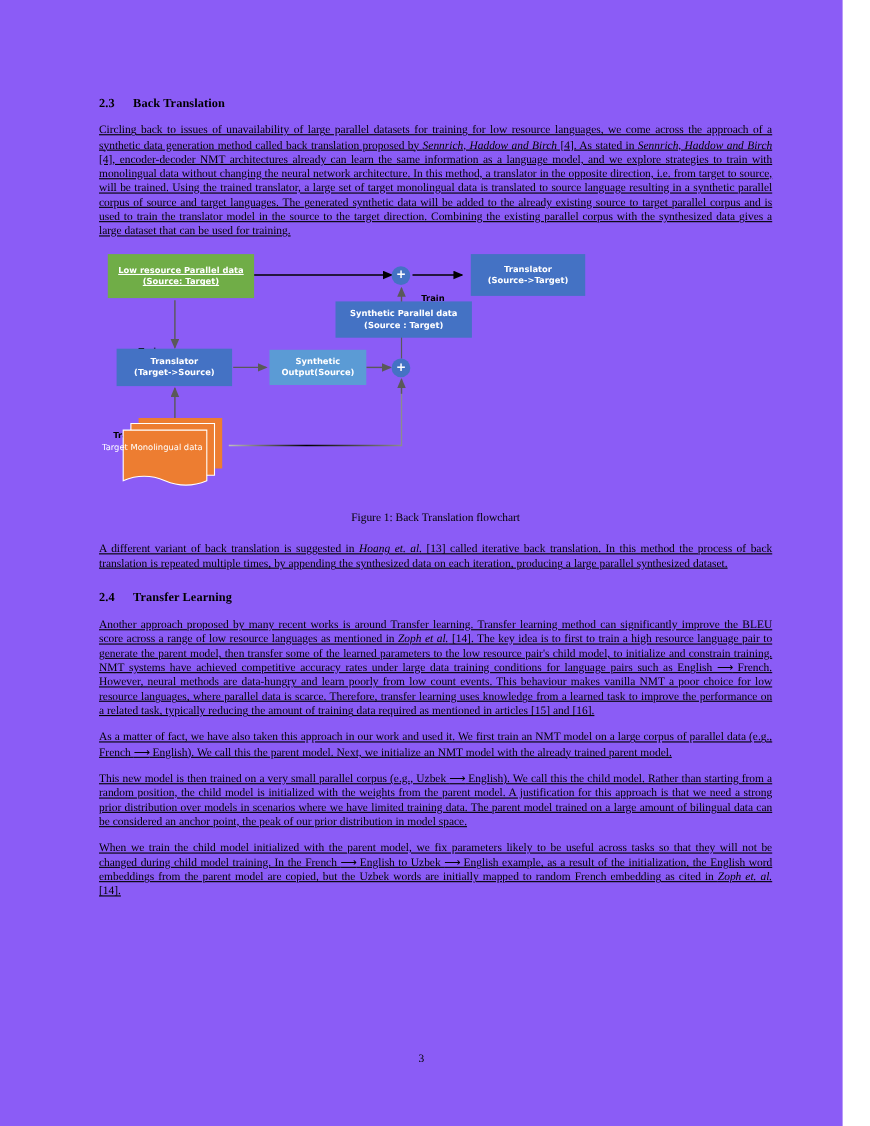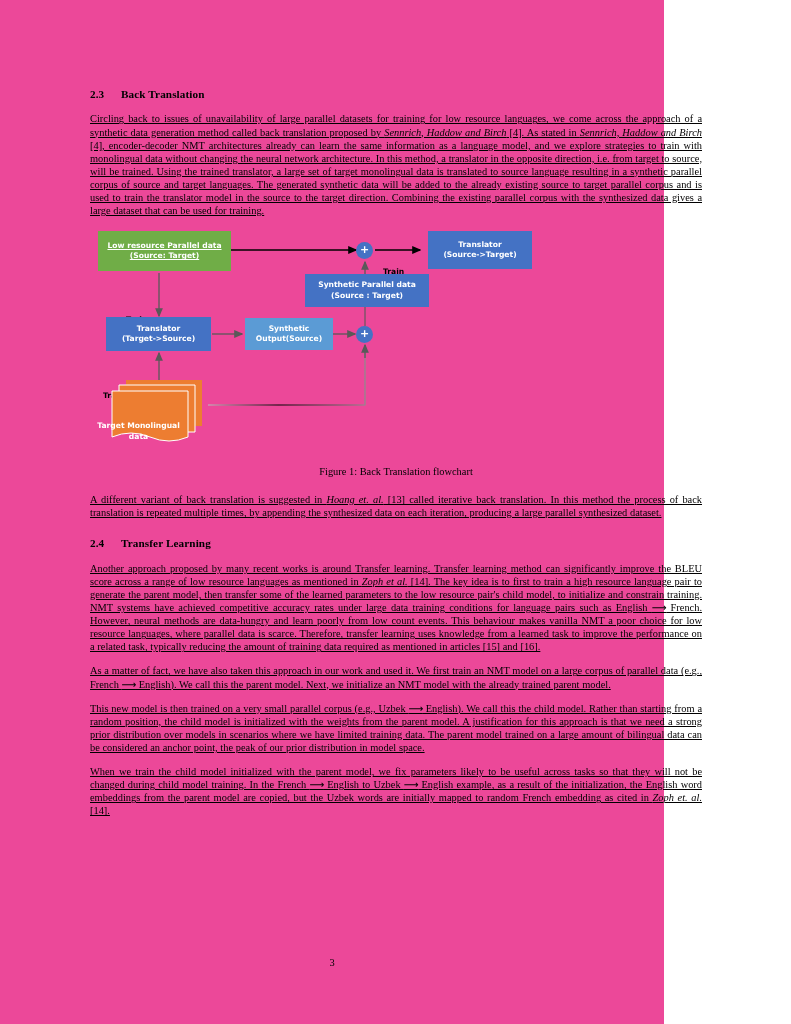--- a/index.html
+++ b/index.html
@@ -11,23 +11,23 @@
     width: 791px;
     height: 1024px;
     position: relative;
     font-family: "Liberation Serif", "DejaVu Serif", serif;
     color: #000000;
     overflow: hidden;
   }
   .page {
     position: absolute;
     left: 0; top: 0;
-    width: 664px;
+    width: 766px;
     height: 1024px;
-    background: #ec4899;
+    background: #8b5cf6;
   }
   .content {
     position: absolute;
     left: 90px;
     top: 88px;
     width: 612px;
   }
 
   
   .sec-heading {
@@ -123,25 +123,24 @@
     position: absolute;
   }
   .docstack svg { display: block; }
   .docstack .dlabel {
     position: absolute;
     left: 0; right: 0;
     top: 26px;
     text-align: center;
     color: #ffffff;
     font-family: "DejaVu Sans", "Liberation Sans", sans-serif;
-    font-weight: bold;
+    font-weight: normal;
     font-size: 7.6px;
     line-height: 10.5px;
     pointer-events: none;
-    margin-top: 19px;
   }
 
   .wires {
     position: absolute;
     left: 0; top: 0;
     width: 612px; height: 232px;
     pointer-events: none;
   }
 
   

